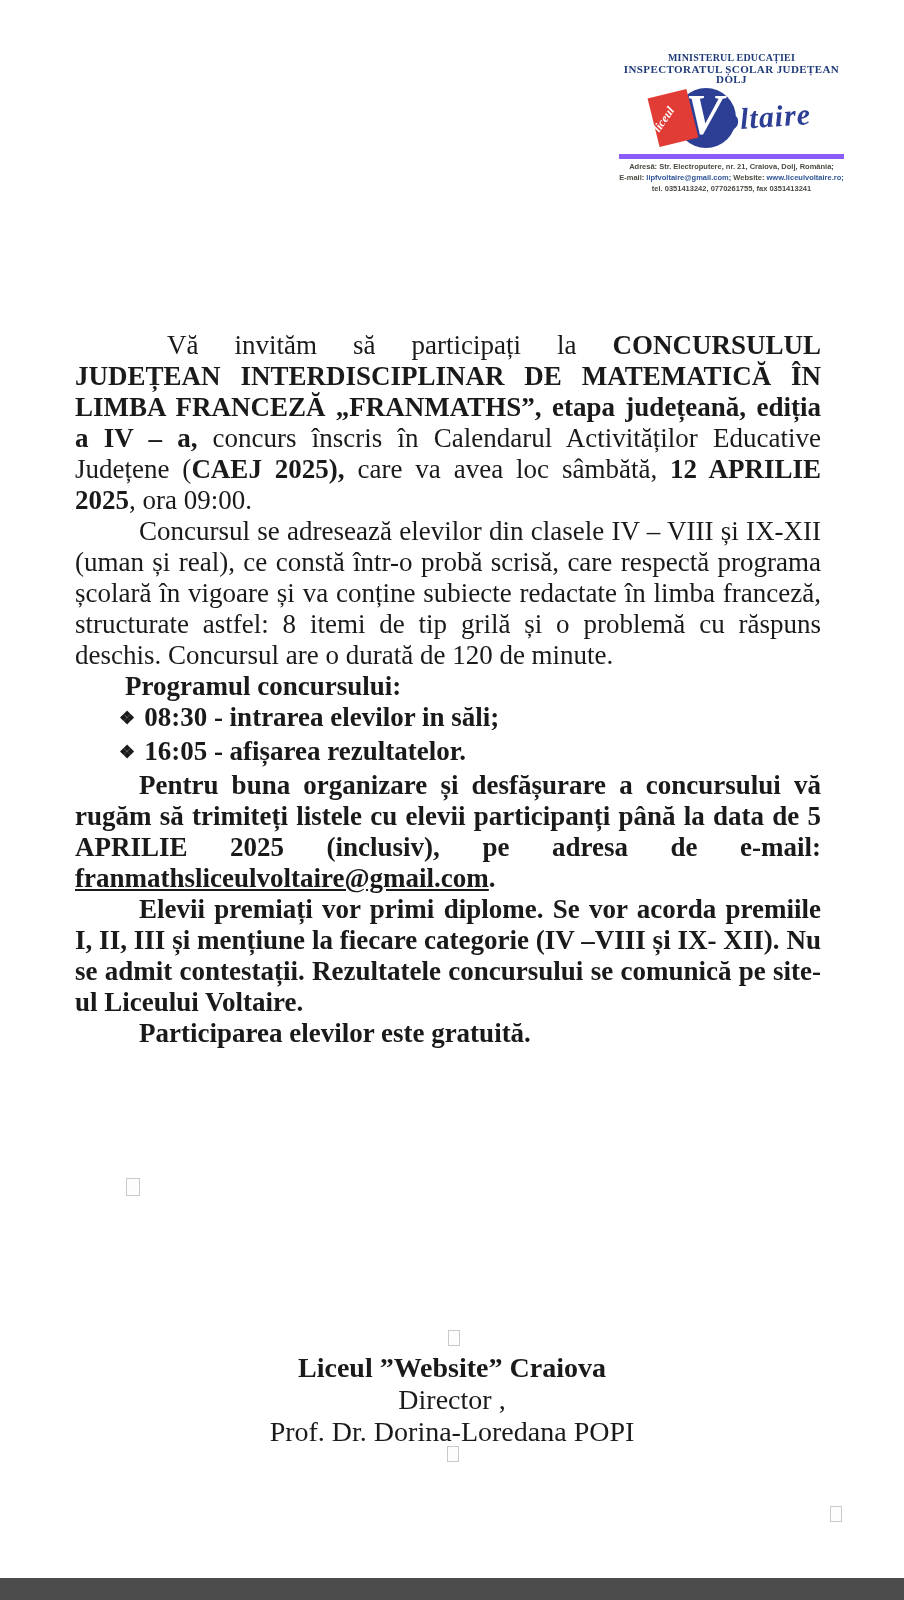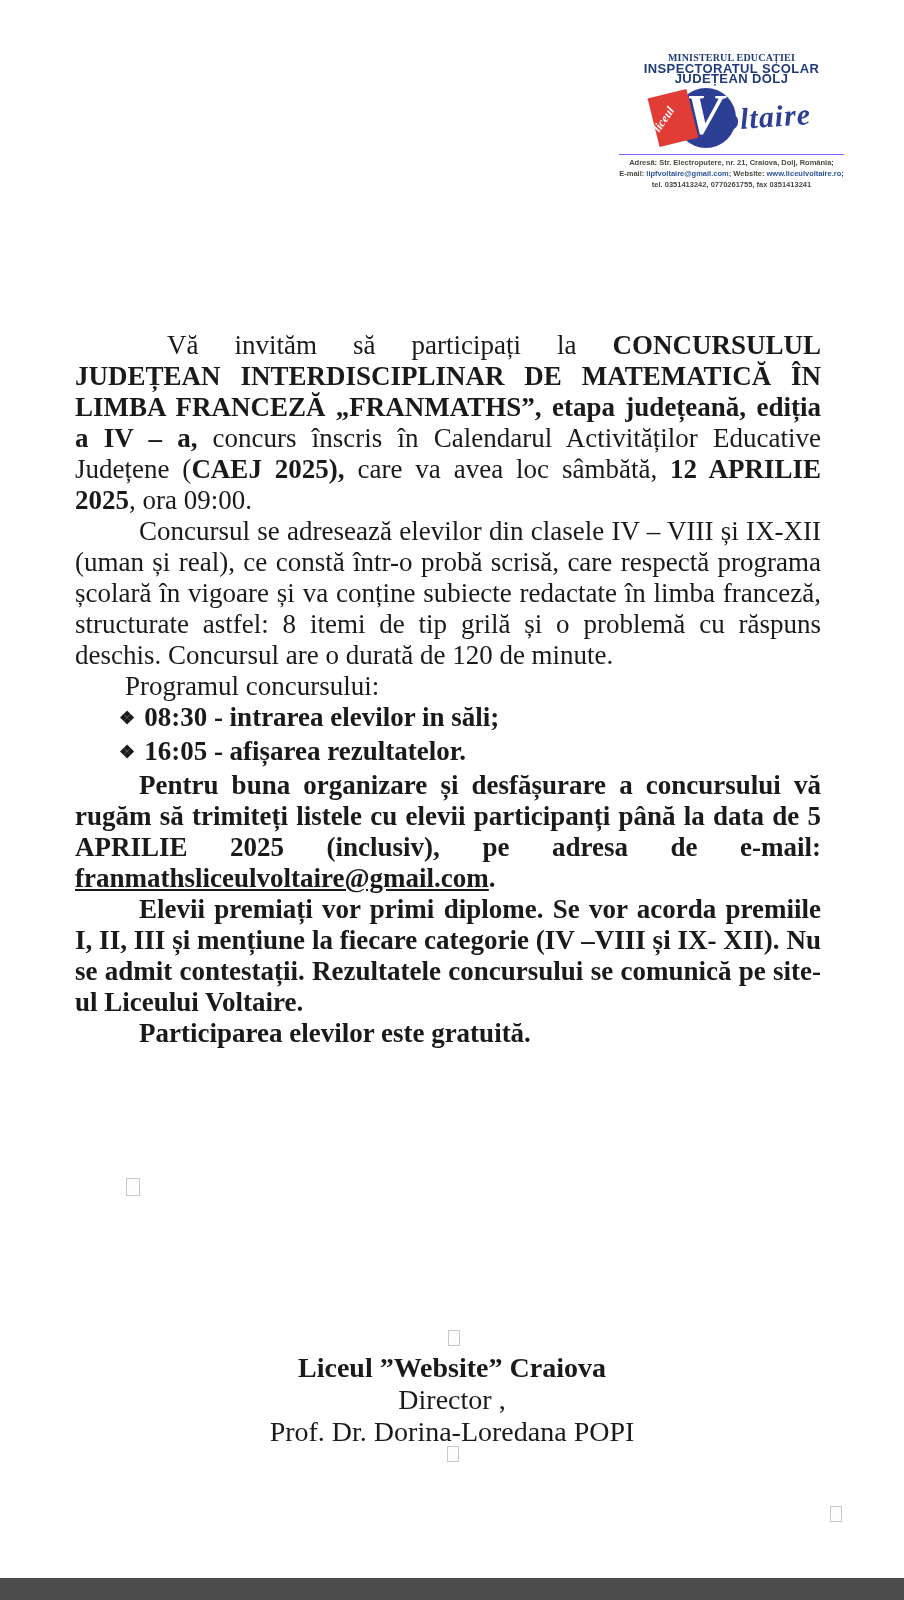--- a/index.html
+++ b/index.html
@@ -11,21 +11,21 @@
 
   
   .letterhead{
     position:absolute;top:52px;right:60px;width:225px;text-align:center;
   }
   .ministry1{
     font-family:"Liberation Serif",serif;font-weight:bold;font-size:10px;
     color:#1f3a78;letter-spacing:.2px;line-height:12px;
   }
   .ministry2{
-    font-family:Liberation Sans, sans-serif;font-weight:bold;font-size:13px;
+    font-family:Liberation Serif, serif;font-weight:bold;font-size:11px;
     color:#1f3a78;letter-spacing:.4px;line-height:10px;
   }
   .logo{position:relative;width:180px;height:66px;margin:2px auto 2px auto;}
   .logo-disc{
     position:absolute;left:34px;top:2px;width:60px;height:60px;border-radius:50%;
     background:#2d3f94;
   }
   .logo-v{
     position:absolute;left:44px;top:-2px;font-family:"Liberation Serif",serif;
     font-style:italic;font-weight:bold;font-size:56px;line-height:62px;color:#ffffff;
@@ -38,37 +38,37 @@
   .logo-red{
     position:absolute;left:12px;top:8px;width:38px;height:48px;background:#e23c36;
     transform:rotate(-14deg);box-shadow:0 0 0 1px #e23c36;
   }
   .logo-liceul{
     position:absolute;left:2px;top:26px;width:40px;text-align:center;
     font-family:"Liberation Serif",serif;font-style:italic;font-weight:bold;
     font-size:12px;color:#ffffff;transform:rotate(-55deg);
   }
   .lh-contact{
-    border-top:1px solid #8b5cf6;padding-top:2px;
+    border-top:5px solid #8b5cf6;padding-top:2px;
     font-family:"Liberation Sans",sans-serif;font-size:7.5px;line-height:11px;
     color:#4a4a42;font-weight:bold;
   }
   .lh-link{color:#2f5496;cursor:pointer;}
 
   
   .doc-body{
     position:absolute;left:75px;top:320px;width:746px;
     font-size:27px;line-height:31px;text-align:justify;margin-top:10px;
   }
   .doc-body p{margin:0;}
   .b{font-weight:bold;}
   .u{text-decoration:underline;}
   .indent-lg{text-indent:92px;}
   .indent{text-indent:64px;}
-  .schedule-title{font-weight:normal;padding-left:50px;text-align:left;}
+  .schedule-title{font-weight:bold;padding-left:50px;text-align:left;}
   .schedule-list{margin:0;padding:0;list-style:none;}
   .schedule-list li{
     padding-left:44px;font-weight:bold;text-align:left;line-height:31px;
   }
   .bullet-icon{font-size:18px;margin-right:9px;position:relative;top:-2px;}
 
   
   .tofu{
     position:absolute;width:12px;height:16px;
     border:1.5px solid #c9c9c9;box-sizing:border-box;background:#fdfdfd;

